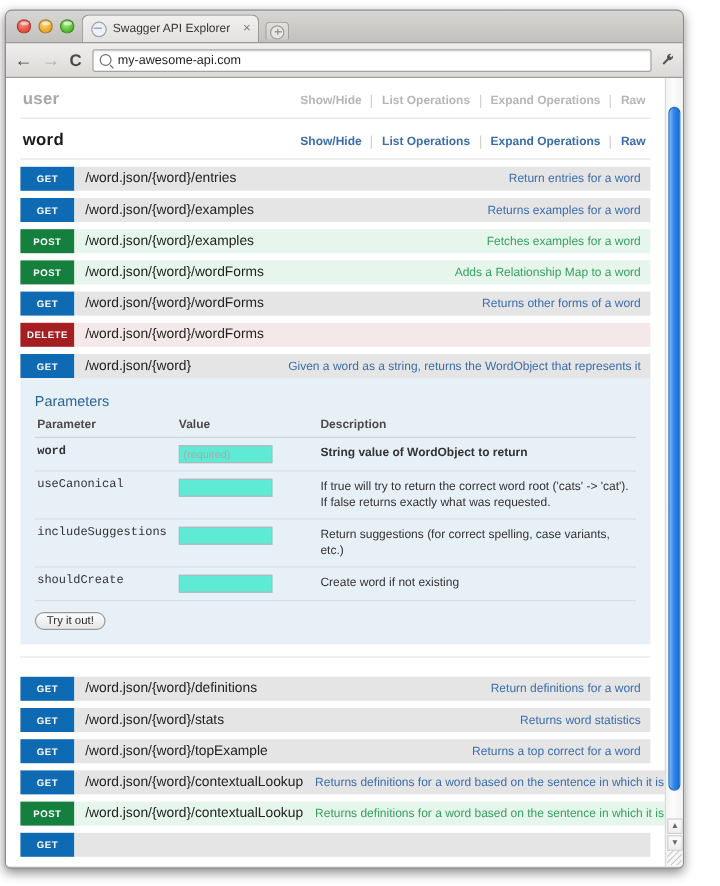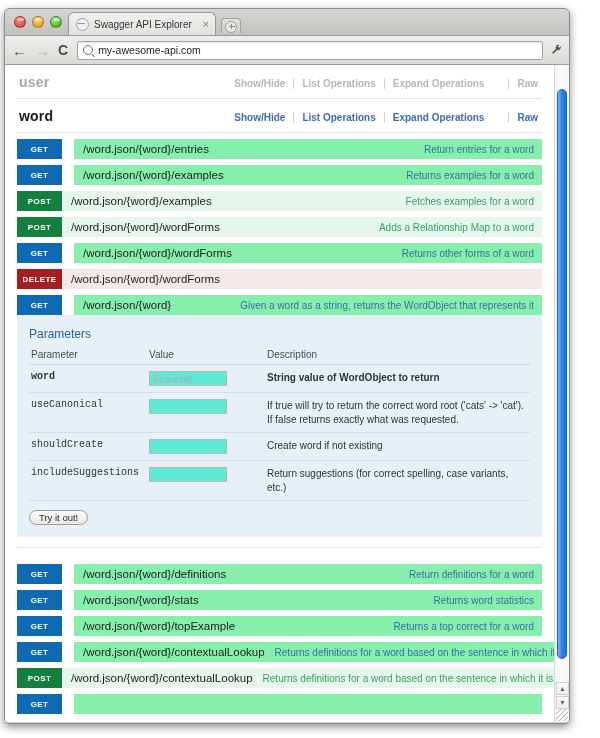--- a/index.html
+++ b/index.html
@@ -214,21 +214,21 @@
   .resource.dim .resource-name { color: #a7a7a7; }
   .resource.active .resource-name { color: #1b1b1b; }
   .res-options {
     display: flex;
     align-items: baseline;
     font-size: 10px;
     flex: 0 0 auto;
   }
   .res-options .opt { padding: 0 8px; white-space: nowrap; font-weight: bold; }
   .res-options .opt + .opt { border-left: 1px solid #d2d2d2; }
-  .res-options .opt:last-child { padding-right: 2px; margin-left: 16px; }
+  .res-options .opt:last-child { padding-right: 2px; }
   .resource.dim .opt { color: #b6b6b6; }
   .resource.active .opt { color: #3b6dab; }
 
   .ops { padding-top: 6px; }
 
   .op {
     display: flex;
     align-items: stretch;
     margin-bottom: 6px;
     height: 20px;
@@ -261,21 +261,21 @@
   }
   .op .summary {
     font-size: 10px;
     margin-left: auto;
     padding-left: 10px;
     white-space: nowrap;
     text-align: right;
   }
 
   .op.get    .verb { background: #0f6ab4; }
-  .op.get    .body { background: #86efac; margin-left: 12px; }
+  .op.get    .body { background: #e5e5e5; }
   .op.get    .summary { color: #3b6dab; }
 
   .op.post   .verb { background: #15803d; }
   .op.post   .body { background: #e7f6ec; }
   .op.post   .summary { color: #37a05e; }
 
   .op.delete .verb { background: #a41e22; }
   .op.delete .body { background: #f5e8e8; }
   .op.delete .summary { color: #a41e22; }
 
@@ -292,21 +292,21 @@
     font-weight: normal;
     color: #2a6496;
   }
   table.params {
     width: 100%;
     border-collapse: collapse;
     font-size: 10px;
   }
   table.params th {
     text-align: left;
-    font-weight: normal;
+    font-weight: bold;
     color: #4b4b4b;
     font-size: 10px;
     padding: 2px 6px 4px 2px;
     border-bottom: 1px solid #c9d6e0;
   }
   table.params td {
     padding: 6px 6px 6px 2px;
     vertical-align: top;
     border-bottom: 1px solid #d3dee7;
     color: #333;
@@ -532,33 +532,33 @@
                   <td class="pdesc strong">String value of WordObject to return</td>
                 </tr>
                 <tr>
                   <td class="pname">useCanonical</td>
                   <td class="pval">
                     <input type="text" placeholder="" style="">
                   </td>
                   <td class="pdesc">If true will try to return the correct word root ('cats' -&gt; 'cat'). If false returns exactly what was requested.</td>
                 </tr>
                 <tr>
+                  <td class="pname">includeSuggestions</td>
+                  <td class="pval">
+                    <input type="text" placeholder="" style="">
+                  </td>
+                  <td class="pdesc">Return suggestions (for correct spelling, case variants, etc.)</td>
+                </tr>
+                <tr>
                   <td class="pname">shouldCreate</td>
                   <td class="pval">
                     <input type="text" placeholder="" style="">
                   </td>
                   <td class="pdesc">Create word if not existing</td>
                 </tr>
-                <tr>
-                  <td class="pname">includeSuggestions</td>
-                  <td class="pval">
-                    <input type="text" placeholder="" style="">
-                  </td>
-                  <td class="pdesc">Return suggestions (for correct spelling, case variants, etc.)</td>
-                </tr>
               </tbody>
             </table>
             <button class="tryit">Try it out!</button>
           </div>
         </div>
 
         <div class="section-gap"></div>
       </div>
 
       <div class="ops">

